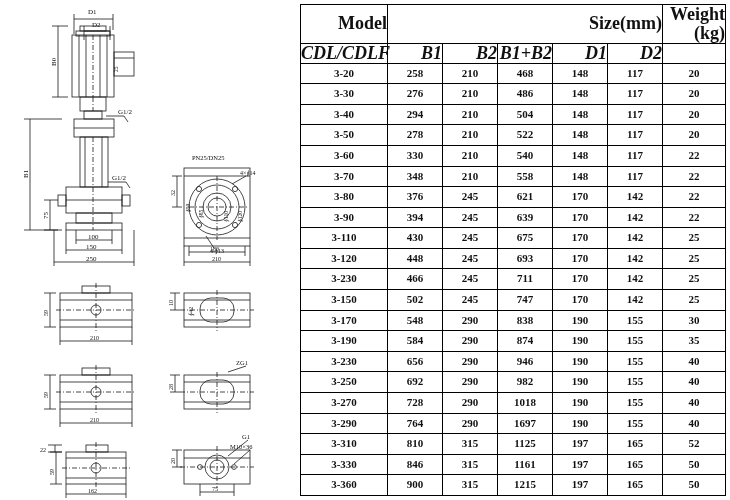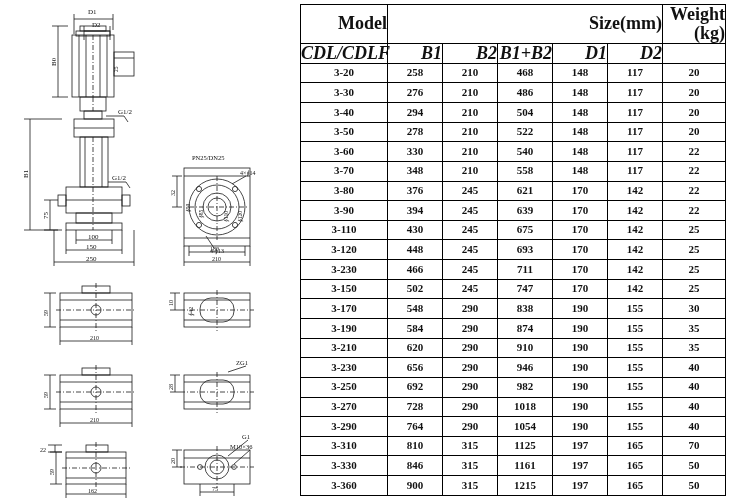--- a/index.html
+++ b/index.html
@@ -423,29 +423,20 @@
           <tr class="body-row">
             <td class="model-cell">3-190</td>
             <td>584</td>
             <td>290</td>
             <td>874</td>
             <td>190</td>
             <td>155</td>
             <td>35</td>
           </tr>
           <tr class="body-row">
-            <td class="model-cell">3-210</td>
-            <td>620</td>
-            <td>290</td>
-            <td>910</td>
-            <td>190</td>
-            <td>155</td>
-            <td>35</td>
-          </tr>
-          <tr class="body-row">
             <td class="model-cell">3-230</td>
             <td>656</td>
             <td>290</td>
             <td>946</td>
             <td>190</td>
             <td>155</td>
             <td>40</td>
           </tr>
           <tr class="body-row">
             <td class="model-cell">3-250</td>
@@ -462,33 +453,33 @@
             <td>290</td>
             <td>1018</td>
             <td>190</td>
             <td>155</td>
             <td>40</td>
           </tr>
           <tr class="body-row">
             <td class="model-cell">3-290</td>
             <td>764</td>
             <td>290</td>
-            <td>1054</td>
+            <td>1697</td>
             <td>190</td>
             <td>155</td>
             <td>40</td>
           </tr>
           <tr class="body-row">
             <td class="model-cell">3-310</td>
             <td>810</td>
             <td>315</td>
             <td>1125</td>
             <td>197</td>
             <td>165</td>
-            <td>70</td>
+            <td>52</td>
           </tr>
           <tr class="body-row">
             <td class="model-cell">3-330</td>
             <td>846</td>
             <td>315</td>
             <td>1161</td>
             <td>197</td>
             <td>165</td>
             <td>50</td>
           </tr>

